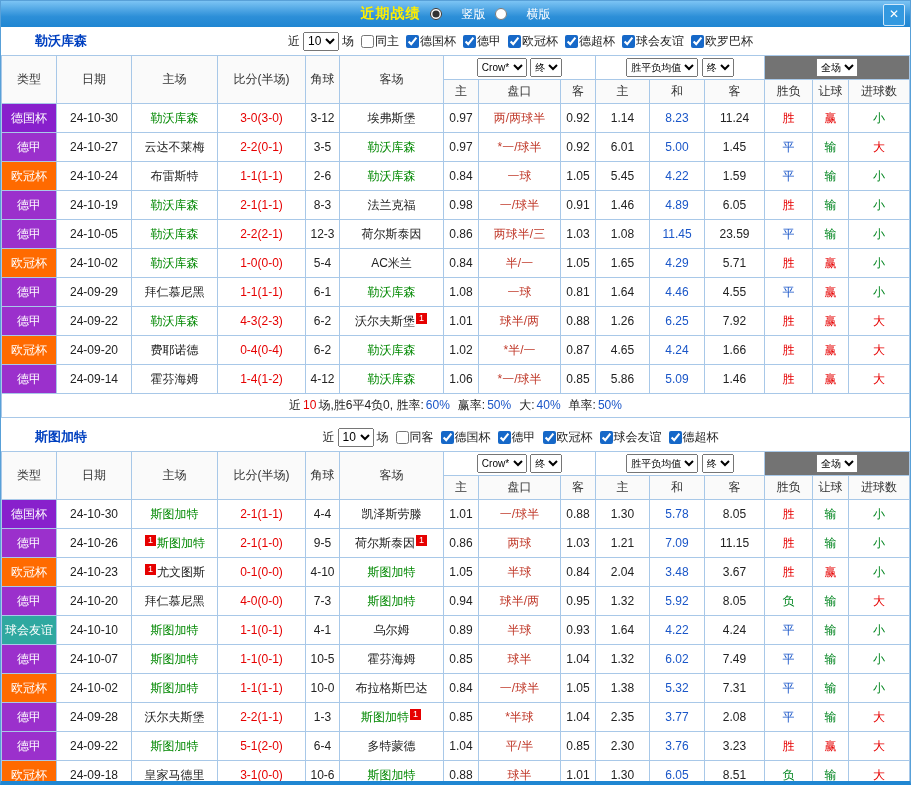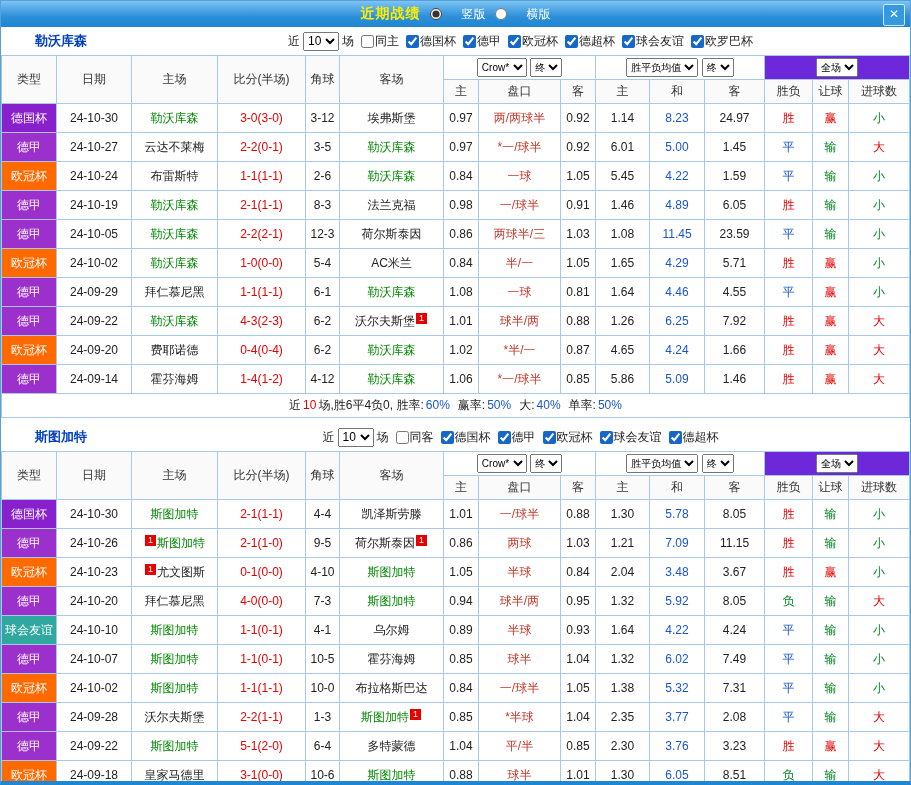--- a/index.html
+++ b/index.html
@@ -13,21 +13,21 @@
   .controls{height:28px;display:flex;align-items:center;position:relative;background:#fff}
   .team-name{position:absolute;left:34px;color:#0040c0;font-weight:bold;font-size:13px}
   .ctrl-group{margin:0 auto;display:flex;align-items:center;gap:3px;padding-left:130px;white-space:nowrap}
   .small-select{height:19px;font-size:12px}
   .chk{display:flex;align-items:center;gap:1px;margin-left:4px;cursor:pointer}
   .chk input{width:13px;height:13px;margin:0;accent-color:#1668c8}
   table{width:100%;border-collapse:collapse;table-layout:fixed}
   th,td{border:1px solid #a8c8e8;text-align:center;padding:0 1px;overflow:hidden;white-space:nowrap}
   thead th{height:23px;background:#fafafa;font-weight:normal;color:#333}
   th.sel-group{background:#fff}
-  th.gray{background:#6d28d9}
+  th.gray{background:#737373}
   .hdr-select{height:19px;font-size:10px;max-width:96px}
   tbody td{height:28px}
   td.league{color:#fff}
   .focus-team{color:#008800}
   td.score{color:#e60000}
   td.handicap{color:#c03a2b}
   .c-red{color:#e60000}
   .c-blue{color:#1a56c8}
   .c-green{color:#00851f}
   .mini-badge{display:inline-block;background:#e60000;color:#fff;font-size:9px;width:11px;height:11px;line-height:11px;text-align:center;margin:0 1px;position:relative;top:-4px}
@@ -148,21 +148,21 @@
             <td class="date">24-10-30</td>
             <td class="team"><span class="focus-team">勒沃库森</span></td>
             <td class="score">3-0(3-0)</td>
             <td class="corner">3-12</td>
             <td class="team"><span>埃弗斯堡</span></td>
             <td class="num">0.97</td>
             <td class="handicap">两/两球半</td>
             <td class="num">0.92</td>
             <td class="num">1.14</td>
             <td class="num c-blue">8.23</td>
-            <td class="num">24.97</td>
+            <td class="num">11.24</td>
             <td class="c-red">胜</td>
             <td class="c-red">赢</td>
             <td class="c-green">小</td>
           </tr>
           <tr>
             <td class="league" style="background: rgb(155, 48, 204);">德甲</td>
             <td class="date">24-10-27</td>
             <td class="team"><span>云达不莱梅</span></td>
             <td class="score">2-2(0-1)</td>
             <td class="corner">3-5</td>

